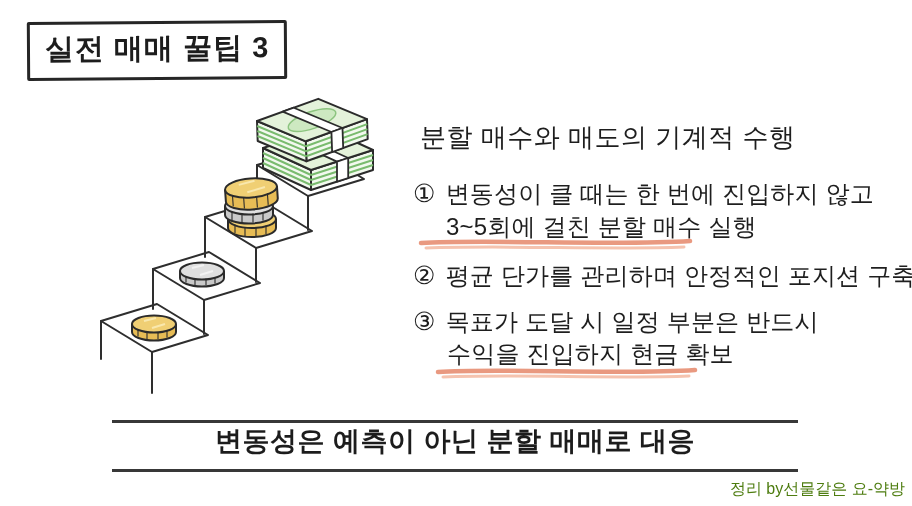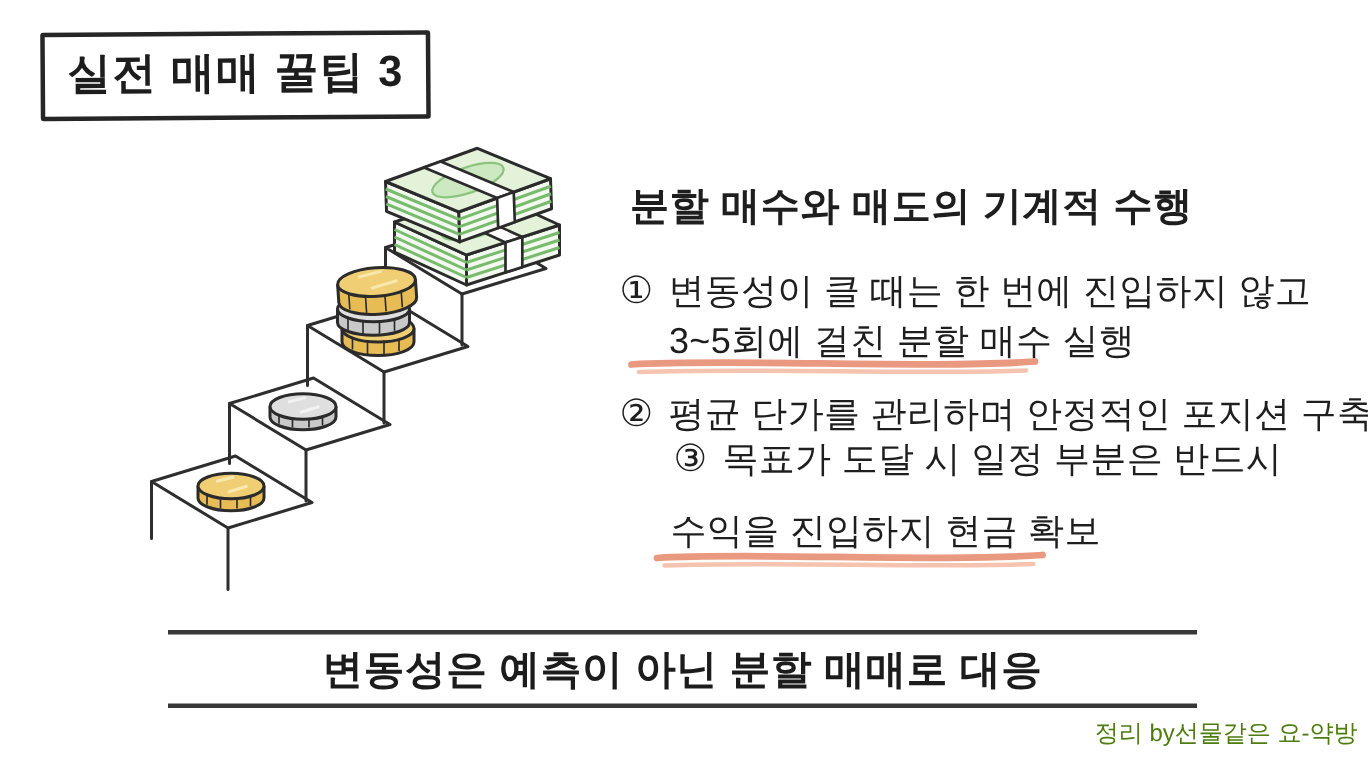--- a/index.html
+++ b/index.html
@@ -32,43 +32,43 @@
   .illustration {
     position: absolute;
     left: 80px; top: 95px;
     width: 312px; height: 318px;
   }
 
   
   .content { position: absolute; left: 413px; top: 110px; width: 492px; }
   .content .heading {
     position: absolute; left: 7px; top: 10px;
-    font-size: 26px; font-weight: bold; letter-spacing: 0.5px;
+    font-size: 26px; font-weight: normal; letter-spacing: 0.5px;
     white-space: nowrap;
   }
   .tip-line { position: absolute; white-space: nowrap; font-size: 24px; letter-spacing: 0.2px; }
   .tip-line .tip-num { margin-right: 10px; font-size: 25px; }
   .l-i1a { left: 0px;  top: 68px; text-align: center;  }
   .l-i1b { left: 33px; top: 101px; }
   .l-i2a { left: 0px;  top: 150px; }
-  .l-i3a { left: 0px;  top: 180px; margin-left: 36px; }
+  .l-i3a { left: 0px;  top: 196px; }
   .l-i3b { left: 34px; top: 228px; }
 
   .underline-svg { position: absolute; pointer-events: none; }
   .u1 { left: 418px; top: 237px; }
   .u2 { left: 435px; top: 366px; }
 
   
   .banner {
     position: absolute;
     left: 112px; top: 420px;
     width: 686px; height: 52px;
     border-top: 3px solid #383838;
     border-bottom: 3px solid #383838;
-    display: flex; align-items: center; justify-content: center;
+    display: flex; justify-content: center;
   }
   .banner .banner-text {
     font-size: 27px; font-weight: bold; letter-spacing: 0.5px;
     color: #1c1c1c; white-space: nowrap;
   }
 
   
   .footer-credit {
     position: absolute;
     right: 7px; top: 479px;

